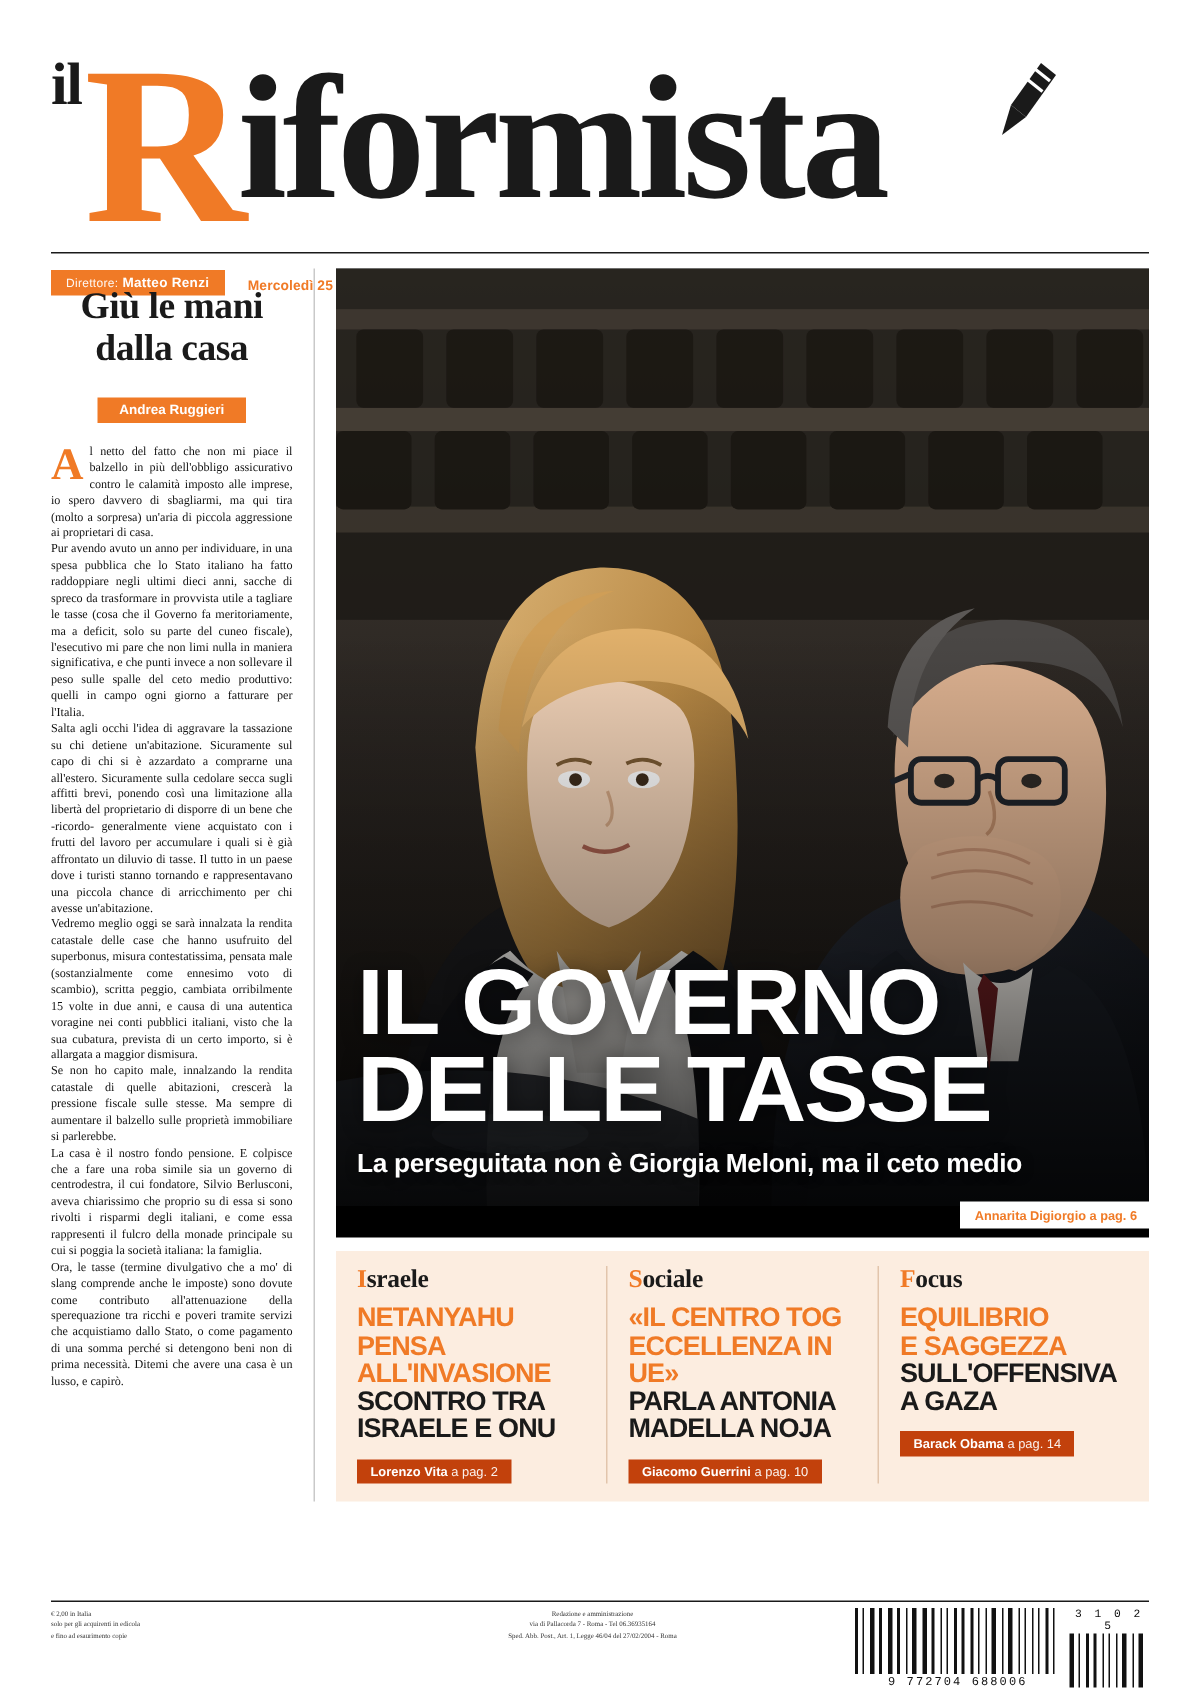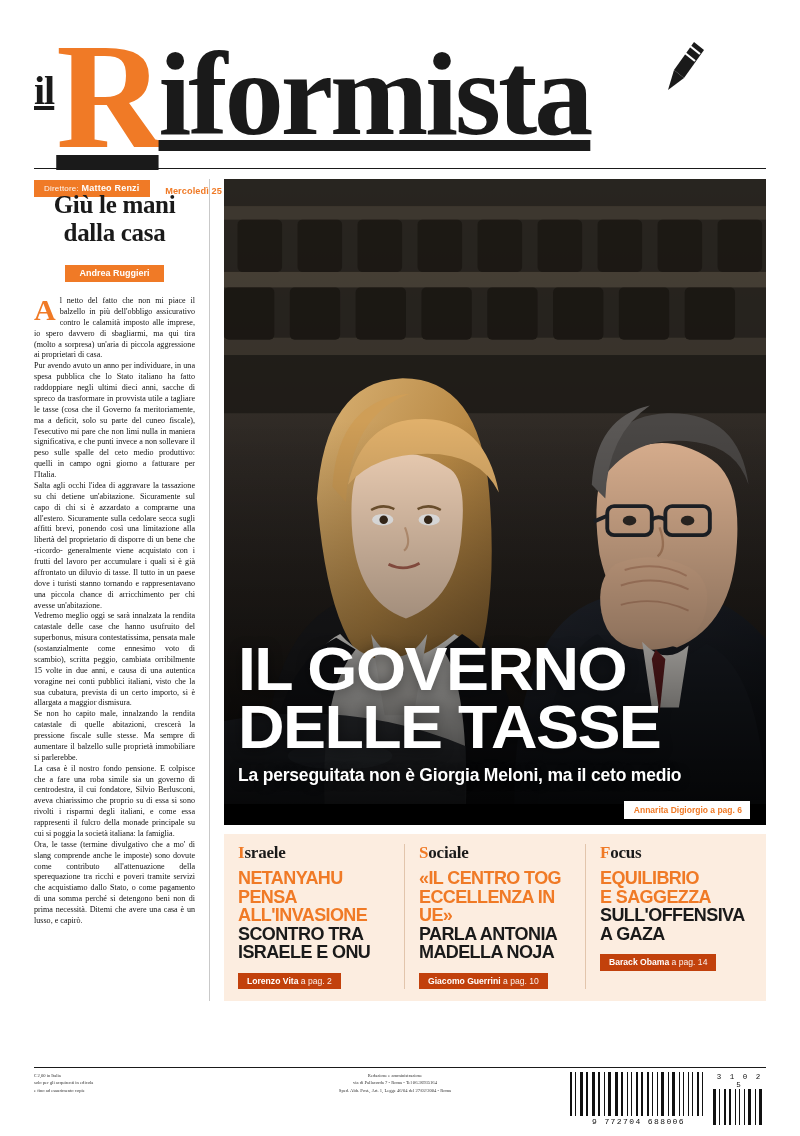--- a/index.html
+++ b/index.html
@@ -20,25 +20,24 @@
 
   
   .masthead{
     position:relative;
     padding:36px 34px 0 34px;
     height:160px;
     box-sizing:border-box;
   }
   .logo-row{
     display:flex;
-    align-items:center;
+    align-items:flex-start;
     justify-content:flex-start;
     height:120px;
     position:relative;
-    text-decoration:underline;
   }
   .logo-il{
     font-family:"Liberation Serif", serif;
     font-weight:700;
     font-size:40px;
     line-height:1;
     color:#1a1a1a;
     margin-bottom:10px;
     margin-right:2px;
     letter-spacing:-1px;
@@ -204,21 +203,21 @@
     font-weight:700;
     color:#ffffff;
     font-size:17.5px;
     line-height:1.1;
     margin:10px 0 0 0;
     letter-spacing:-.2px;
     text-shadow:0 1px 8px rgba(0,0,0,.55);
   }
   .credit{
     position:absolute;
-    right:16px;bottom:6px;
+    right:0;bottom:6px;
     background:#ffffff;
     color:#F07A26;
     font-family:"Liberation Sans", sans-serif;
     font-size:8.5px;
     font-weight:700;
     padding:4px 8px 4px 10px;
     z-index:6;
     white-space:nowrap;
   }
 

